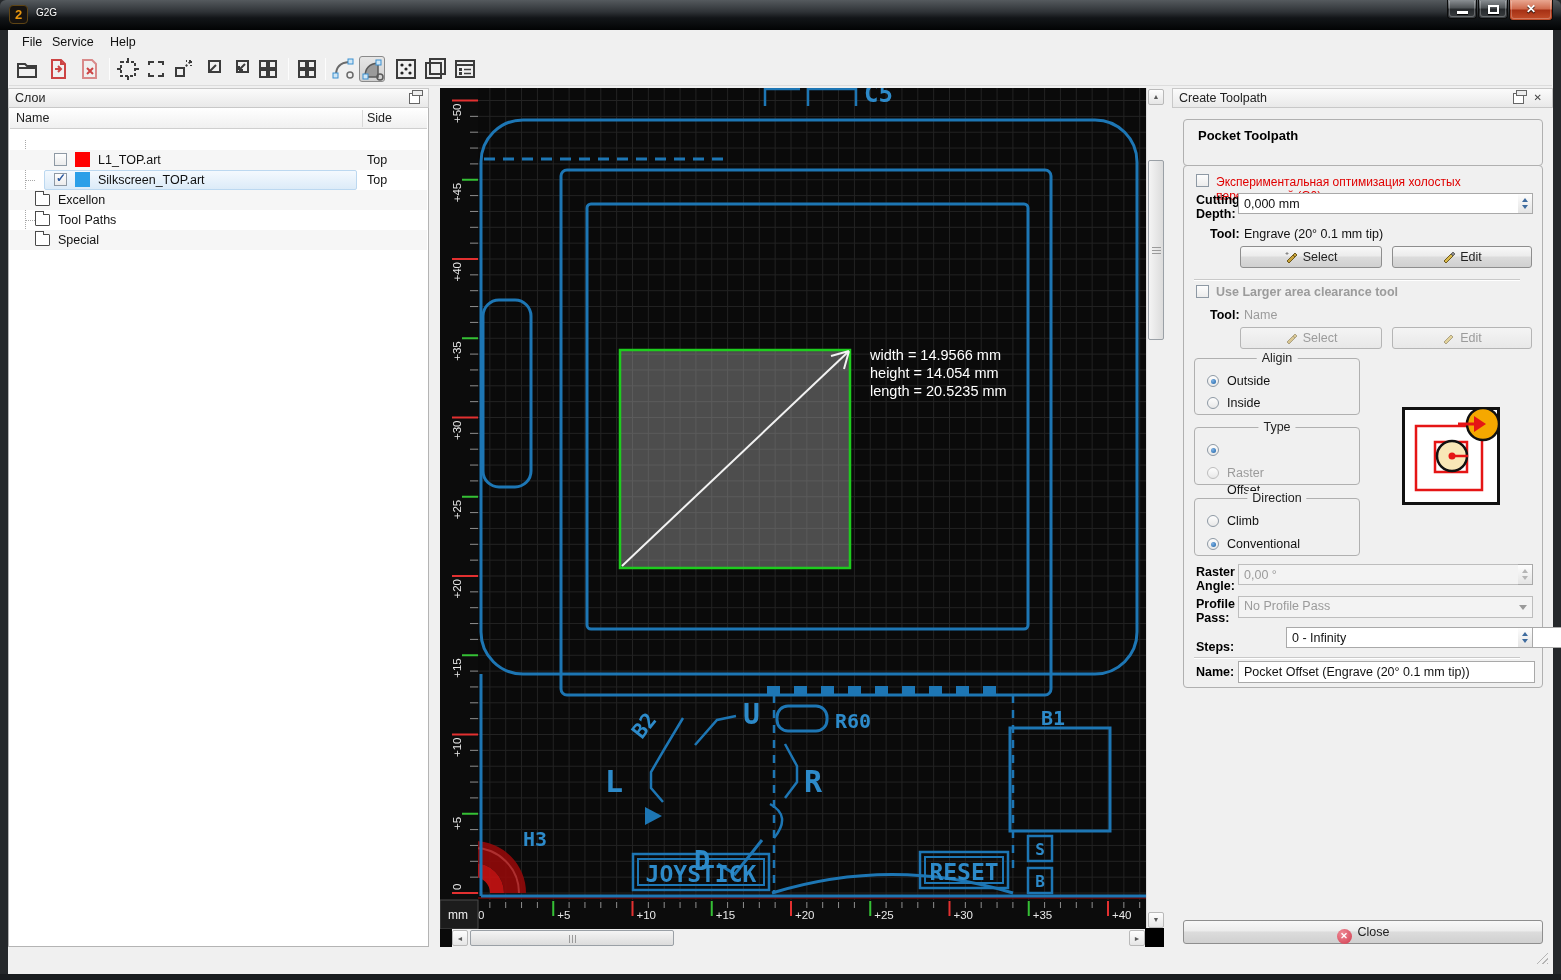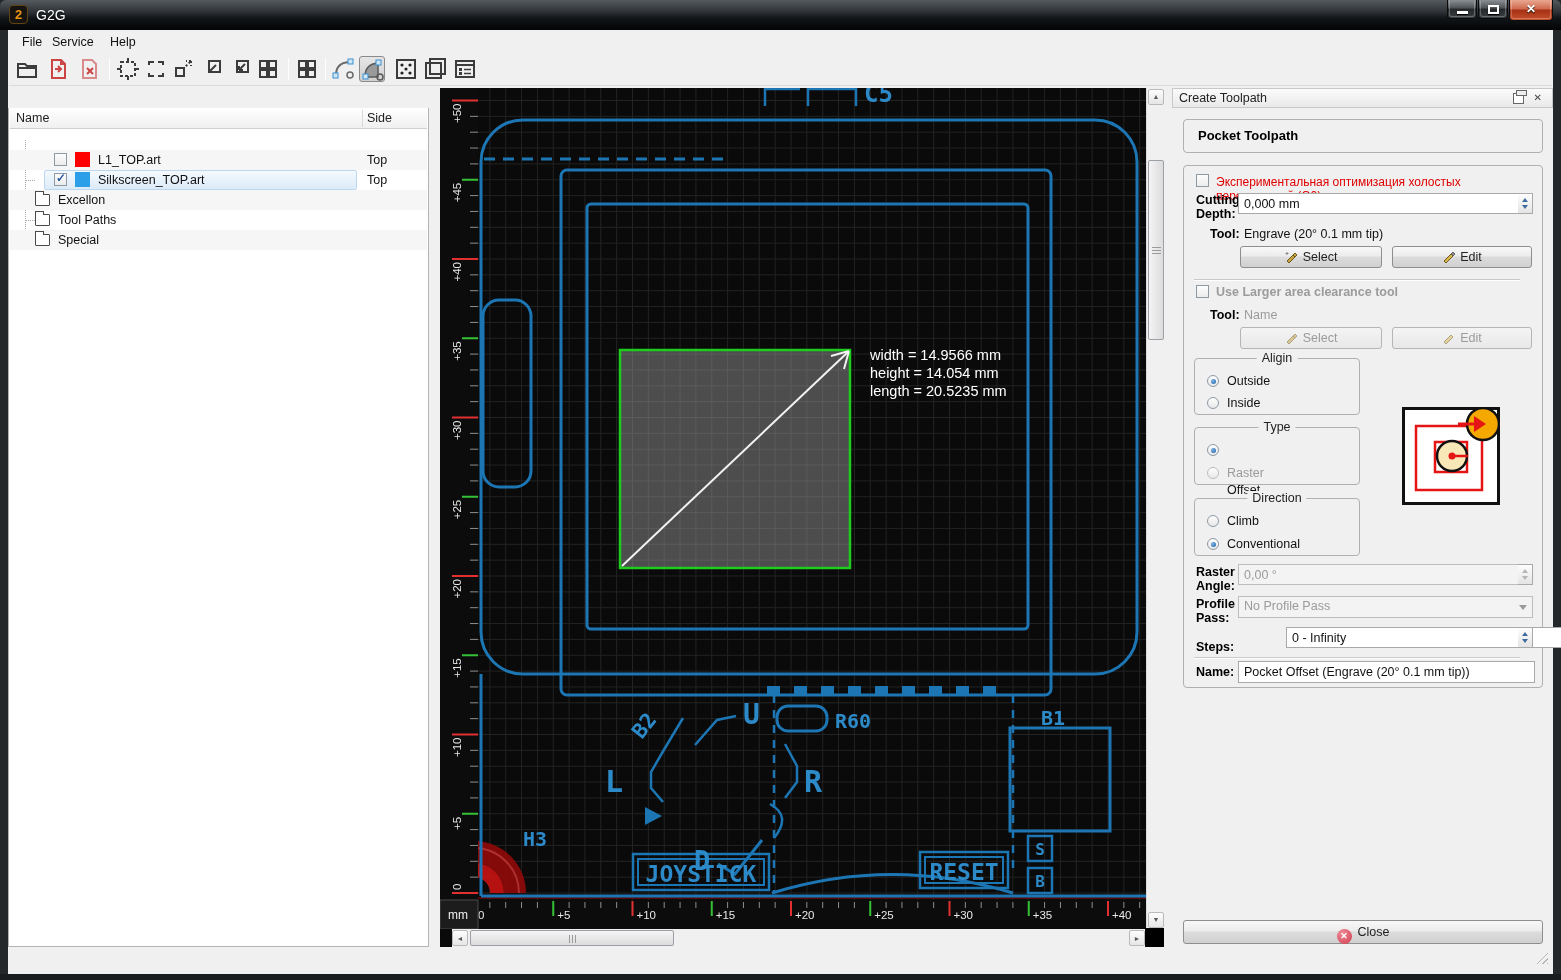--- a/index.html
+++ b/index.html
@@ -4,21 +4,21 @@
 <style>
   html,body{margin:0;padding:0;background:#000;}
   *{box-sizing:border-box;font-family:"Liberation Sans",sans-serif;}
   .win{position:relative;width:1561px;height:980px;background:#25282b;overflow:hidden;}
   
   .titlebar{position:absolute;left:0;top:0;width:1561px;height:30px;
     background:linear-gradient(#555a5e,#2e3236 40%,#121518 60%,#020304);border-radius:6px 6px 0 0;}
   .logo{position:absolute;left:9px;top:5px;width:19px;height:19px;border-radius:4px;
     background:#171310;border:1px solid #5e4414;color:#e8960f;font-size:13px;font-weight:bold;
     text-align:center;line-height:17px;}
-  .title-text{position:absolute;left:36px;top:7px;color:#fff;font-size:14px;text-shadow:0 1px 2px #000;}
+  .title-text{position:absolute;left:36px;top:7px;color:#fff;font-size:10px;text-shadow:0 1px 2px #000;}
   .capbtn{position:absolute;top:0;height:19px;border:1px solid #0c0c0c;border-top:none;
     border-radius:0 0 4px 4px;background:linear-gradient(#8a8f93,#4d5154 45%,#26292c 50%,#3a3e41);}
   .capbtn .inner{position:absolute;inset:1px;border-radius:0 0 3px 3px;border:1px solid rgba(255,255,255,.25);border-top:none;}
   .capbtn.close{background:linear-gradient(#e9a791,#cf6a4d 45%,#a53014 50%,#c4502c);}
   .glyph-min{position:absolute;left:9px;top:11px;width:11px;height:3px;background:#fff;box-shadow:0 1px 1px #000;}
   .glyph-max{position:absolute;left:9px;top:5px;width:11px;height:9px;border:2px solid #fff;box-shadow:0 1px 1px #000;}
   .glyph-x{position:absolute;width:100%;text-align:center;top:2px;color:#fff;font-size:12px;font-weight:bold;text-shadow:0 1px 1px #000;}
   
   .client{position:absolute;left:8px;top:30px;width:1545px;height:944px;background:#f0f0f0;}
   .menubar{position:absolute;left:9px;top:31px;width:1543px;height:21px;background:#f0f0f0;}
@@ -214,20 +214,24 @@
       <svg width="26" height="26">
           <rect x="4" y="5" width="18" height="16" fill="none" stroke="#3c3c3c" stroke-width="2"></rect>
           <path d="M4 9 h18" stroke="#3c3c3c" stroke-width="2"></path>
           <rect x="7" y="12" width="3" height="3" fill="#3c3c3c"></rect>
           <rect x="7" y="16" width="3" height="3" fill="#3c3c3c"></rect>
           <path d="M12 13.5 h7 M12 17.5 h7" stroke="#3c3c3c" stroke-width="1.5"></path>
         </svg></div>
   </div>
 
   <div class="panel" style="left:8px;top:88px;width:421px;height:859px;">
+    <div class="phead">
+      <span>Слои</span>
+      <span class="dockicon" style="right:8px;"></span>
+    </div>
     <div class="tree-area">
       <div class="colhead">
         <span style="position:absolute;left:6px;top:3px;">Name</span>
         <span style="position:absolute;left:357px;top:3px;">Side</span>
         <span class="colsep" style="left:352px;"></span>
       </div>
 
       <div class="connector" style="left:16px;top:32px;height:101px;"></div>
       <div class="connector-h" style="left:16px;top:72px;width:10px;"></div>
       <div class="connector-h" style="left:16px;top:92px;width:10px;"></div>
@@ -584,21 +588,21 @@
     <div class="scorner"></div>
   </div>
 
   <div class="panel" style="left:1172px;top:88px;width:381px;height:859px;">
     <div class="phead">
       <span>Create Toolpath</span>
       <span class="dockicon" style="right:28px;"></span>
       <span class="smallx" style="right:10px;">✕</span>
     </div>
 
-    <div class="gbox" style="left:11px;top:31px;width:360px;height:34px;">
+    <div class="gbox" style="left:11px;top:31px;width:360px;height:47px;">
       <span style="position:absolute;left:14px;top:8px;font-size:13px;font-weight:bold;">Pocket Toolpath</span>
     </div>
 
     <div class="gbox" style="left:11px;top:77px;width:360px;height:523px;"></div>
 
     <span class="cb" style="left:24px;top:86px;"></span>
     <span class="redlbl" style="left:44px;top:87px;width:322px;">Экспериментальная оптимизация холостых перемещений (G0)</span>
 
     <div class="boldlbl" style="left:24px;top:105px;width:44px;line-height:14px;">Cutting Depth:</div>
     <input class="tinput" style="left: 66px; top: 105px; width: 281px; height: 21px;" value="0,000 mm">

